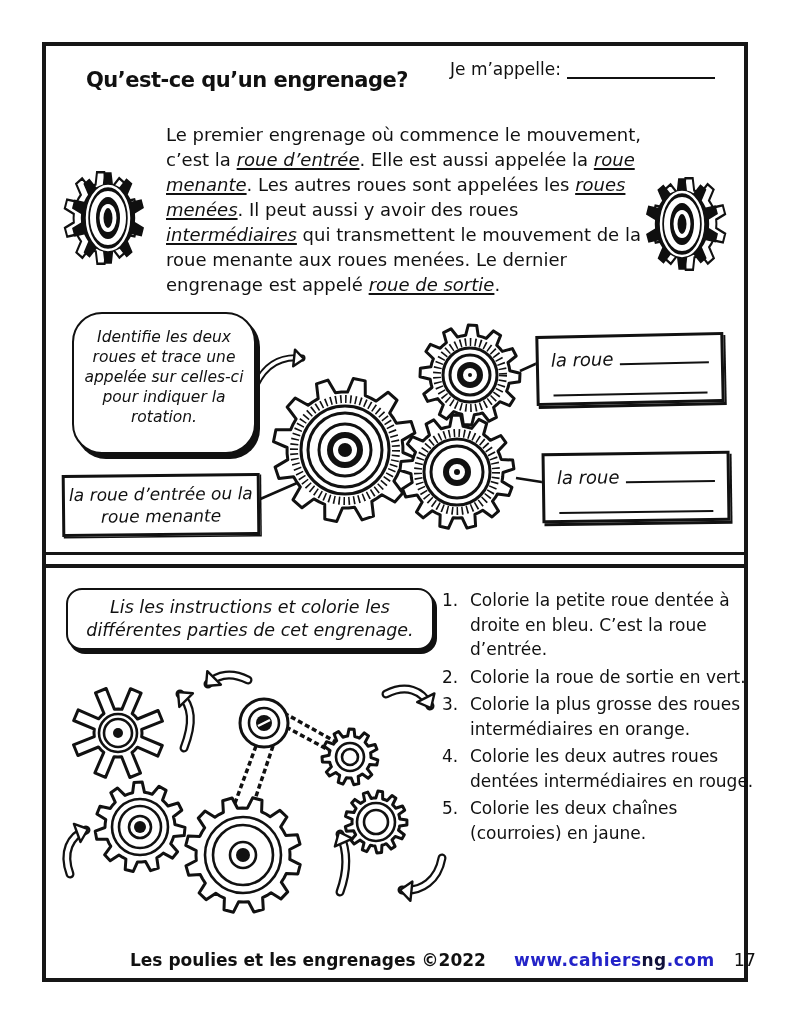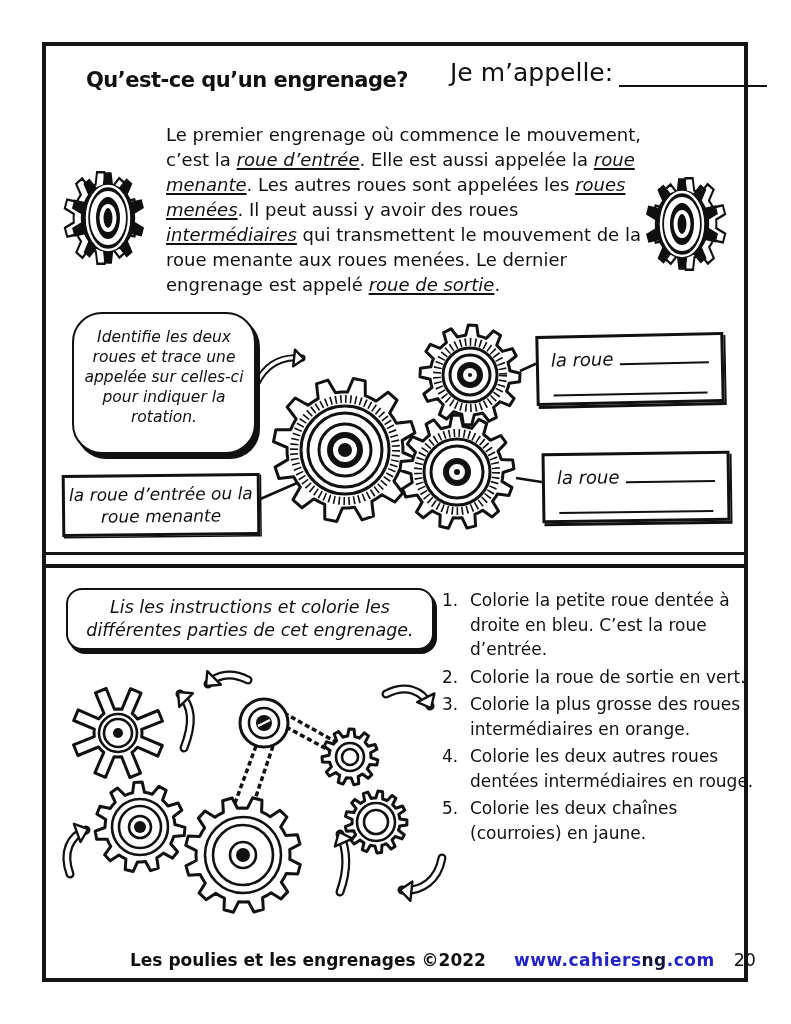--- a/index.html
+++ b/index.html
@@ -1,21 +1,21 @@
 <!DOCTYPE html>
 <html><head>
 <meta charset="utf-8">
 <style>
   html,body{margin:0;padding:0;background:#fff;}
   body{width:791px;height:1024px;font-family:"DejaVu Sans","Liberation Sans",sans-serif;color:#111;}
   .page{position:relative;width:791px;height:1024px;background:#fff;overflow:hidden;}
   .frame{position:absolute;left:42px;top:42px;width:706px;height:940px;border:4px solid #161616;box-sizing:border-box;background:#fff;}
 
   .title{position:absolute;left:40px;top:8px;font-size:21px;font-weight:bold;letter-spacing:-0.5px;white-space:nowrap;}
-  .name-field{position:absolute;left:404px;top:12px;font-size:25px;white-space:nowrap;}
+  .name-field{position:absolute;left:404px;top:12px;font-size:17px;white-space:nowrap;}
   .name-blank{display:inline-block;width:148px;height:19px;border-bottom:2px solid #111;margin-left:6px;vertical-align:bottom;}
 
   .intro{position:absolute;left:120px;top:76px;width:484px;font-size:18px;line-height:25px;}
   .u{font-style:italic;text-decoration:underline;text-underline-offset:2px;text-decoration-thickness:1.5px;}
 
   .deco-svg{position:absolute;}
   .gear-left{left:10px;top:96px;}
   .gear-right{left:584px;top:102px;}
   .cluster{left:154px;top:252px;}
   .mech{left:4px;top:614px;}
@@ -193,17 +193,17 @@
         <li>Colorie la petite roue dentée à droite en bleu. C’est la roue d’entrée.</li>
         <li>Colorie la roue de sortie en vert.</li>
         <li>Colorie la plus grosse des roues intermédiaires en orange.</li>
         <li>Colorie les deux autres roues dentées intermédiaires en rouge.</li>
         <li>Colorie les deux chaînes (courroies) en jaune.</li>
       </ol>
 
     <div class="footer">
       <span class="footer-series">Les poulies et les engrenages ©2022</span>
       <span class="footer-site"><span class="blue">www.cahiers</span><span class="dark">ng</span><span class="blue">.com</span></span>
-      <span class="footer-page">20</span>
+      <span class="footer-page">17</span>
     </div>
 
   </div>
 </div>
 
 </body></html>

